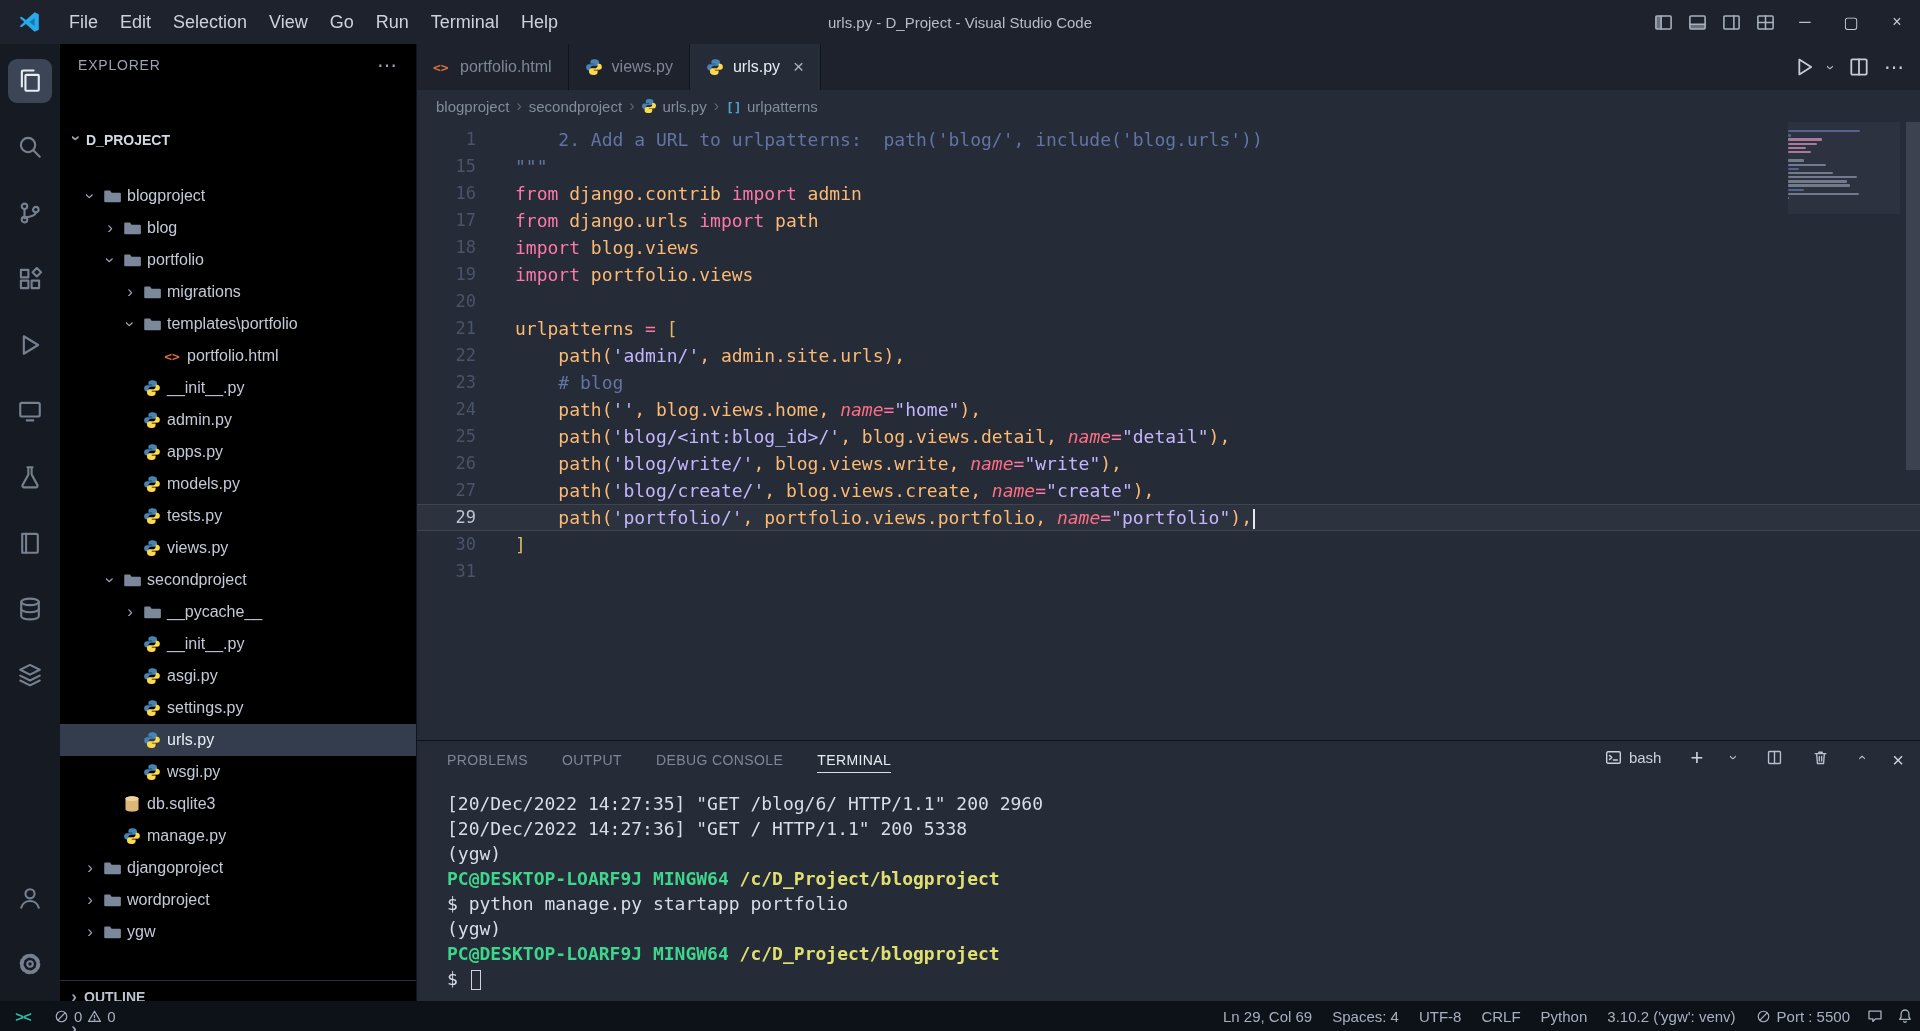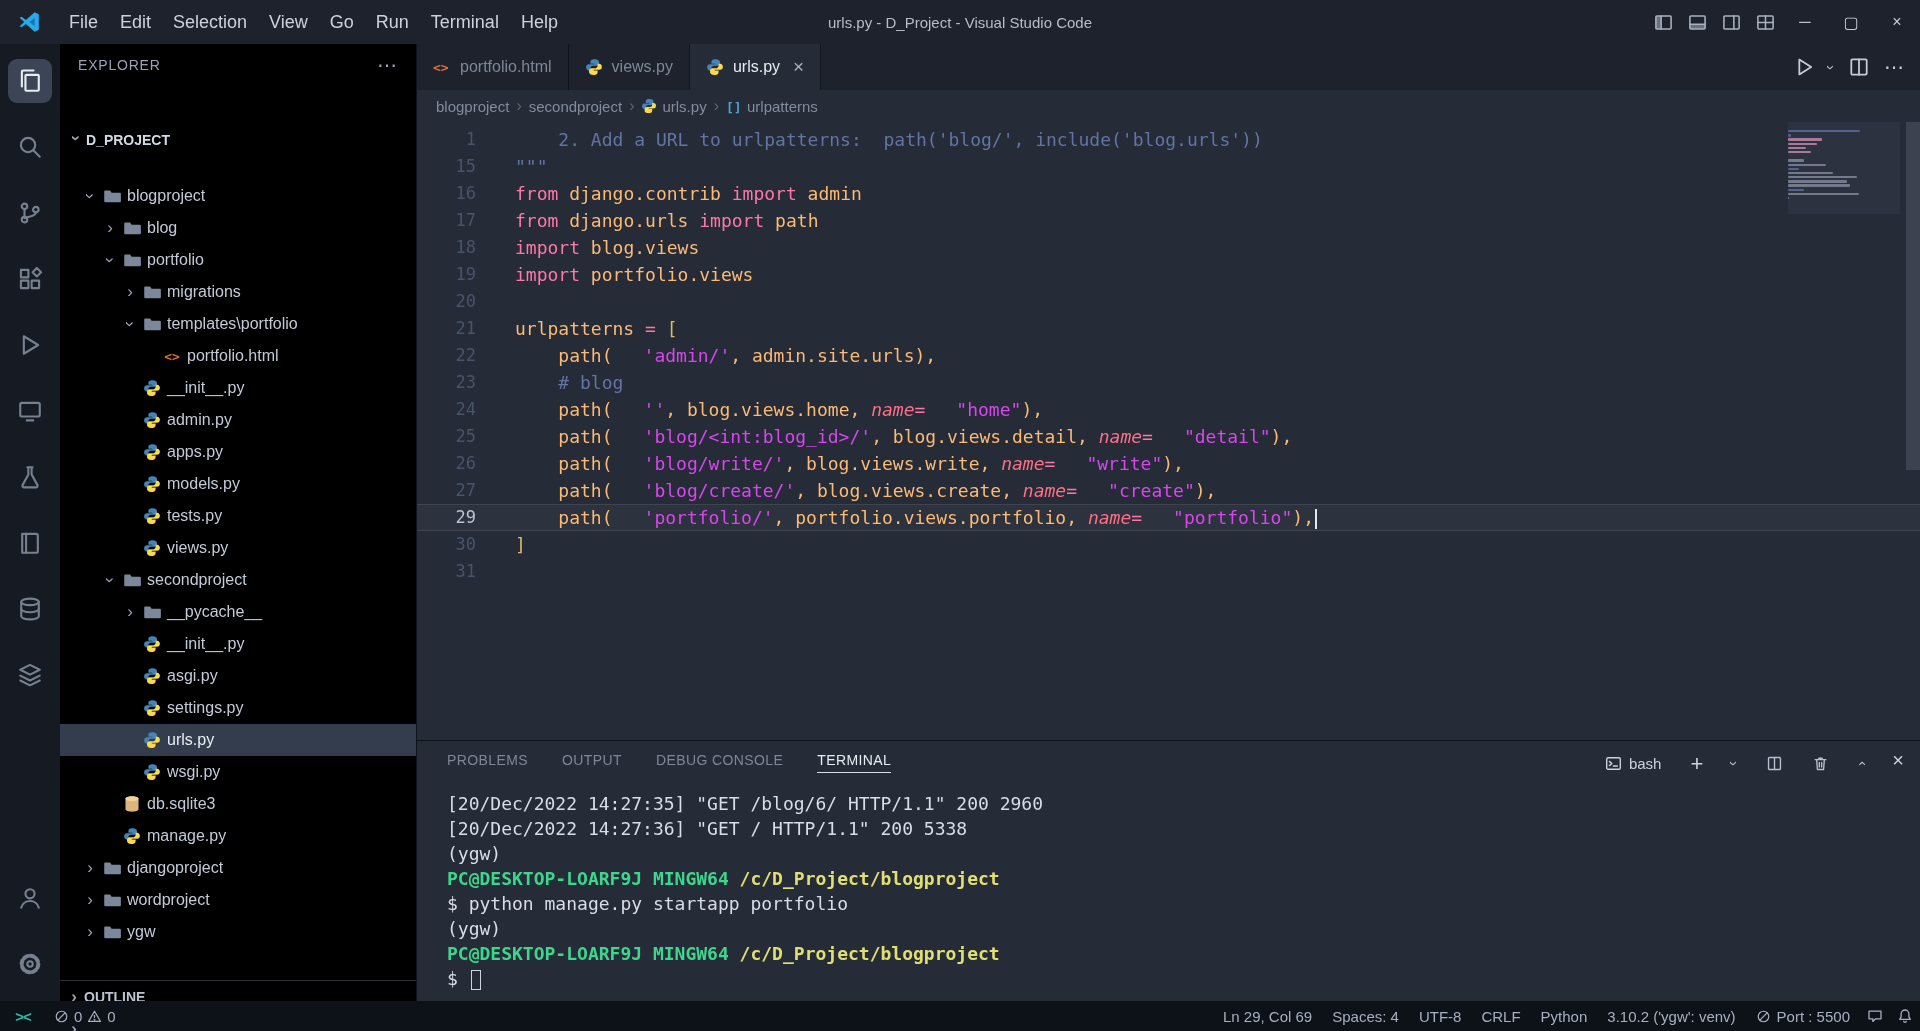--- a/index.html
+++ b/index.html
@@ -75,37 +75,37 @@
 
   
   .editor { flex:1; position:relative; overflow:hidden; background:#252b37; }
   .code { padding-top:4px; font-family:"DejaVu Sans Mono", monospace; font-size:18px; }
   .cline { height:27px; line-height:27px; display:flex; white-space:pre; }
   .lnum { width:59px; text-align:right; color:#4a5468; flex:none; font-size:17px; }
   .ltext { padding-left:39px; color:#d5dbe5; }
   .cline.current { background:rgba(255,255,255,.035);
     box-shadow: inset 0 1px 0 rgba(255,255,255,.09), inset 0 -1px 0 rgba(255,255,255,.09); }
   .cline.current .lnum { color:#b9c3d2; }
-  .tk-pl { color:#fdba74;margin-top:8px; } .tk-kw { color:#ff77a8; } .tk-str { color:#d946ef;margin-left:31px; }
+  .tk-pl { color:#fdba74;margin-top:8px; } .tk-kw { color:#ff77a8; } .tk-str { color:#c4b5fd; }
   .tk-cmt { color:#6274a4; } .tk-dstr { color:#6274a4; }
   .tk-op { color:#ff77a8; } .tk-param { color:#ff6e86; font-style:italic; }
   .tk-brk { color:#ddb968; }
   .cursor { display:inline-block; width:2px; height:20px; background:#e2e8f1; vertical-align:middle; margin-left:1px; }
   .minimap { position:absolute; top:0; right:20px; width:112px; padding-top:8px; }
   .mm-line { height:2.4px; margin-bottom:1.8px; border-radius:1px; }
   .mm-slider { position:absolute; top:0; right:20px; width:112px; height:92px; background:rgba(140,150,170,.07); }
   .vscroll { position:absolute; top:0; right:0; width:14px; height:348px; background:rgba(121,130,148,.27); }
 
   
   .panel { height:261px; flex:none; border-top:1px solid #0e1219; display:flex; flex-direction:column; background:#252b37; }
   .panel-header { height:38px; display:flex; align-items:center; padding:0 16px 0 30px; flex:none; }
   .ptab { margin-right:34px; font-size:14px; letter-spacing:.4px; color:#7d8795; height:100%; display:flex; align-items:center; position:relative; cursor:pointer; }
   .ptab.active { color:#e8ecf3; }
   .ptab.active::after { content:""; position:absolute; left:0; right:0; bottom:6px; height:1.5px; background:#d8dfe9; }
-  .panel-actions { margin-left:auto; display:flex; align-items:flex-end; gap:29px; color:#b8c0cd; }
+  .panel-actions { margin-left:auto; display:flex; align-items:flex-start; gap:29px; color:#b8c0cd; }
   .panel-actions .icon { width:17px; height:17px; }
   .bash-chip { display:flex; align-items:center; gap:7px; font-size:15px; color:#ccd3de; }
   .pa-plus { font-size:22px; font-weight:400; color:#ccd3de; line-height:17px; }
   .pa-x { font-size:20px; color:#ccd3de; }
   .terminal { flex:1; padding:12px 0 0 30px; font-family:"DejaVu Sans Mono", monospace; font-size:18px; line-height:25px; color:#d8dee9; }
   .tline { white-space:pre; }
   .ts-t { color:#d8dee9; }
   .ts-g { color:#3ed68c; font-weight:bold; }
   .ts-y { color:#e0e070; font-weight:bold; }
   .tcursor { display:inline-block; width:10px; height:20px; border:1.3px solid #ccd3de; vertical-align:middle; margin-left:2px; }

